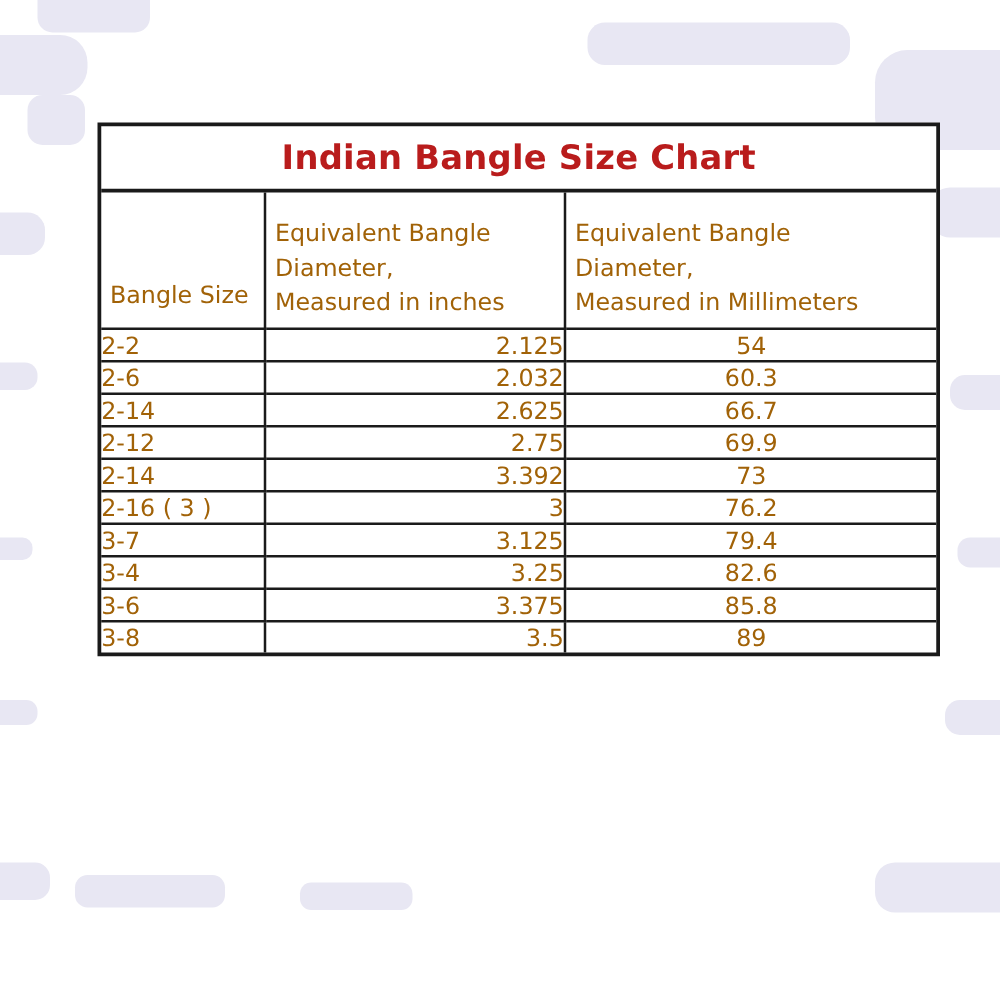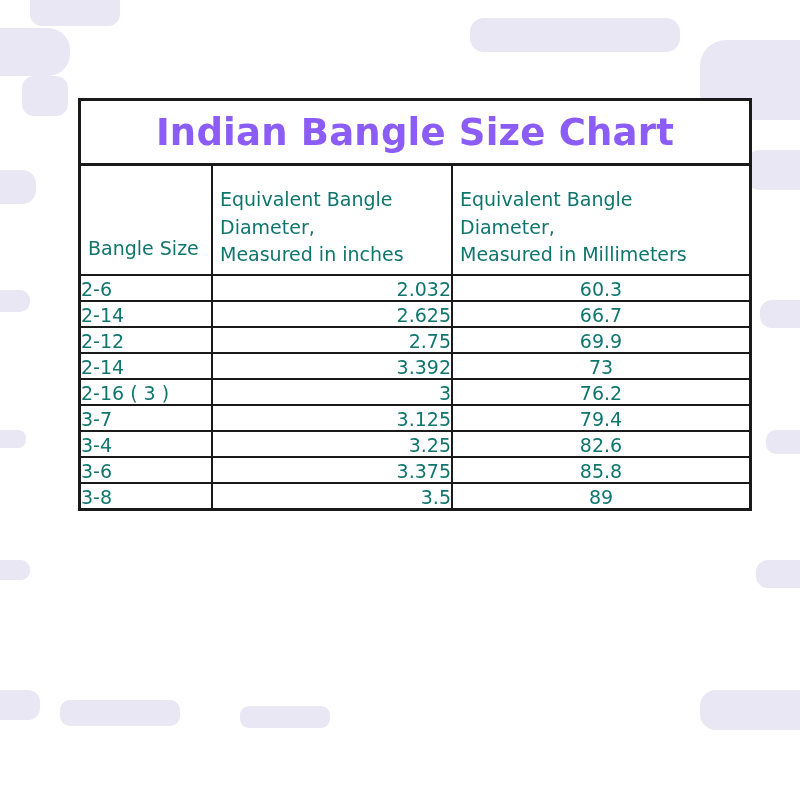--- a/index.html
+++ b/index.html
@@ -44,44 +44,44 @@
     left: 78px;
     top: 98px;
     width: 674px;
     border: 3px solid #1a1a1a;
     background: #ffffff;
     box-sizing: border-box;
   }
 
   .chart-title {
     text-align: center;
-    font-size: 37px;
+    font-size: 27px;
     font-weight: bold;
-    color: #8b5cf6;
+    color: #b91c1c;
     padding: 10px 0 9px 0;
     border-bottom: 3px solid #1a1a1a;
     letter-spacing: 0.2px;
     font-family: "DejaVu Sans", sans-serif;
   }
 
   table.size-table {
     border-collapse: collapse;
     width: 100%;
     table-layout: fixed;
   }
 
   table.size-table col.c0 { width: 131px; }
   table.size-table col.c1 { width: 240px; }
   table.size-table col.c2 { width: 297px; }
 
   table.size-table th,
   table.size-table td {
     border: 2px solid #1a1a1a;
     font-size: 19px;
-    color: #0f766e;
+    color: #a16207;
     padding: 0;
     vertical-align: bottom;
   }
   table.size-table th {
     font-weight: normal;
     text-align: left;
     vertical-align: bottom;
     height: 108px;
   }
   .hdr-lines {
@@ -163,20 +163,25 @@
           <span class="hdr-lines">
             <span class="hdr-line">Equivalent Bangle</span>
             <span class="hdr-line">Diameter,</span>
             <span class="hdr-line">Measured in Millimeters</span>
           </span>
         </th>
       </tr>
     </thead>
     <tbody>
       <tr>
+        <td class="cell-size">2-2</td>
+        <td class="cell-in">2.125</td>
+        <td class="cell-mm">54</td>
+      </tr>
+      <tr>
         <td class="cell-size">2-6</td>
         <td class="cell-in">2.032</td>
         <td class="cell-mm">60.3</td>
       </tr>
       <tr>
         <td class="cell-size">2-14</td>
         <td class="cell-in">2.625</td>
         <td class="cell-mm">66.7</td>
       </tr>
       <tr>

